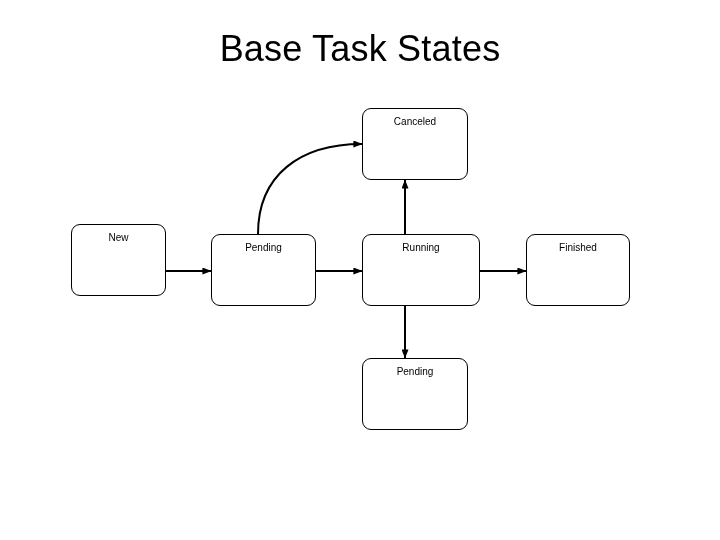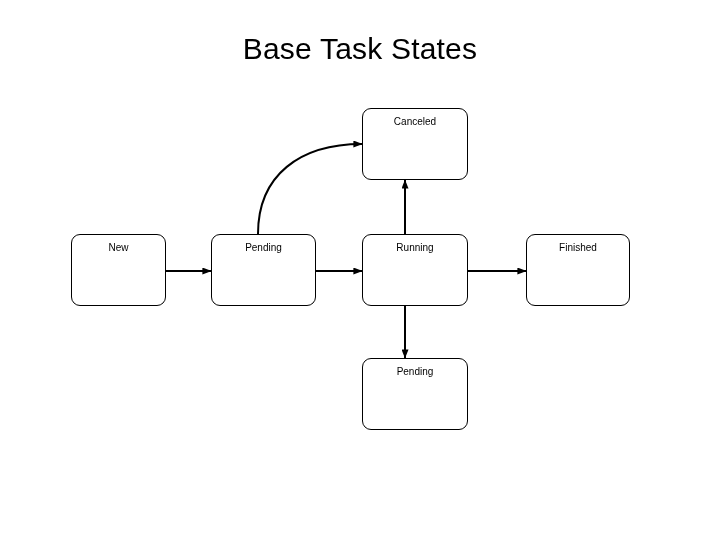--- a/index.html
+++ b/index.html
@@ -15,21 +15,21 @@
     font-family: "Liberation Sans", sans-serif;
     -webkit-font-smoothing: antialiased;
   }
 
   #diagram-title {
     position: absolute;
     left: 0;
     top: 30px;
     width: 720px;
     text-align: center;
-    font-size: 30px;
+    font-size: 36px;
     font-weight: 400;
     color: #000000;
     letter-spacing: 0.2px;
     line-height: 38px;
   }
 
   .state-node {
     position: absolute;
     box-sizing: border-box;
     border: 1px solid #000000;
@@ -80,29 +80,29 @@
 
   <line x1="405" y1="306" x2="405" y2="358" stroke="#000000" stroke-width="2" marker-end="url(#arrowhead)"></line>
 
   <path d="M 258 234 C 258 175, 300 144, 362 144" fill="none" stroke="#000000" stroke-width="2" marker-end="url(#arrowhead)"></path>
 </svg>
 
 <div class="state-node" id="node-canceled" style="left:362px; top:108px; width:106px; height:72px;">
   <div class="state-label">Canceled</div>
 </div>
 
-<div class="state-node" id="node-new" style="left:71px; top:234px; width:95px; height:72px;">
+<div class="state-node" id="node-new" style="left:71px; top:224px; width:95px; height:72px;">
   <div class="state-label">New</div>
 </div>
 
 <div class="state-node" id="node-pending" style="left:211px; top:234px; width:105px; height:72px;padding-left:39px;">
   <div class="state-label">Pending</div>
 </div>
 
-<div class="state-node" id="node-running" style="left:362px; top:234px; width:106px; height:72px;">
+<div class="state-node" id="node-running" style="left:362px; top:234px; width:118px; height:72px;">
   <div class="state-label">Running</div>
 </div>
 
 <div class="state-node" id="node-finished" style="left:526px; top:234px; width:104px; height:72px;padding-left:12px;">
   <div class="state-label">Finished</div>
 </div>
 
 <div class="state-node" id="node-failed" style="left:362px; top:358px; width:106px; height:72px;">
   <div class="state-label">Pending</div>
 </div>

